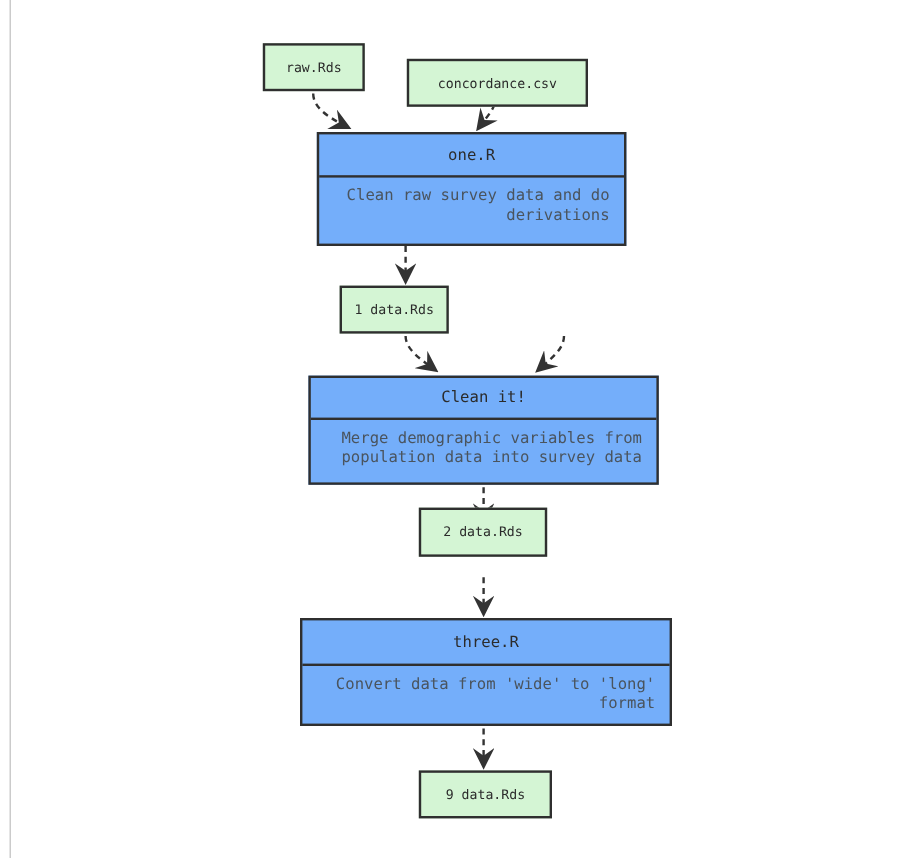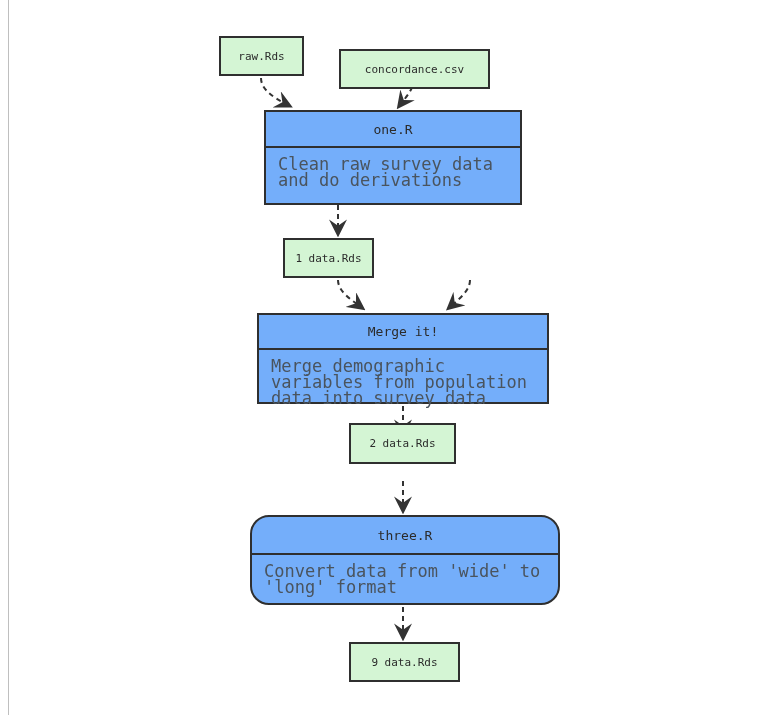--- a/index.html
+++ b/index.html
@@ -46,36 +46,36 @@
     display: flex;
     align-items: center;
     justify-content: center;
     font-size: 13px;
     color: var(--title-text, #2b2b2b);
     white-space: nowrap;
   }
   .script-desc {
     box-sizing: border-box;
     padding: 8px 12px;
-    font-size: 17px;
+    font-size: 13px;
     line-height: 16px;
     color: var(--desc-text, #4a545e);
-    text-align: left;
+    text-align: right;
   }
   
   #node-raw         { left: 219px; top: 36px;  width: 85px;  height: 40px; }
   #node-concordance { left: 339px; top: 49px;  width: 151px; height: 40px; }
   #node-one         { left: 227px; top: 110px; width: 258px; height: 95px; margin-left: 37px; }
   #node-one .script-title   { height: 36px; }
   #node-data1       { left: 283px; top: 238px; width: 91px; height: 40px; }
   #node-pop         { left: 428px; top: 238px; width: 85px;  height: 40px; }
   #node-merge       { left: 257px; top: 313px; width: 292px; height: 91px; }
   #node-merge .script-title { height: 35px; }
   #node-data2       { left: 349px; top: 423px; width: 107px; height: 41px; }
-  #node-three       { left: 250px; top: 515px; width: 310px; height: 90px; border-radius: 19px; }
+  #node-three       { left: 250px; top: 515px; width: 310px; height: 90px; }
   #node-three .script-title { height: 38px; }
   #node-data3       { left: 349px; top: 642px; width: 111px; height: 40px; }
   .edge {
     fill: none;
     stroke: var(--arrow, #333333);
     stroke-width: 2px;
     stroke-dasharray: 5 4;
   }
 </style>
 </head>
@@ -115,21 +115,21 @@
     <div class="script-desc">Clean raw survey data and do derivations</div>
   </div>
 
   <div id="node-data1" class="file-node">
     <span>1 data.Rds</span>
   </div>
 
 
   <div id="node-merge" class="script-node">
     <div class="script-title">
-      <span>Merge it!</span>
+      <span>Clean it!</span>
     </div>
     <div class="script-desc">Merge demographic variables from population data into survey data</div>
   </div>
 
   <div id="node-data2" class="file-node">
     <span>2 data.Rds</span>
   </div>
 
   <div id="node-three" class="script-node">
     <div class="script-title">

